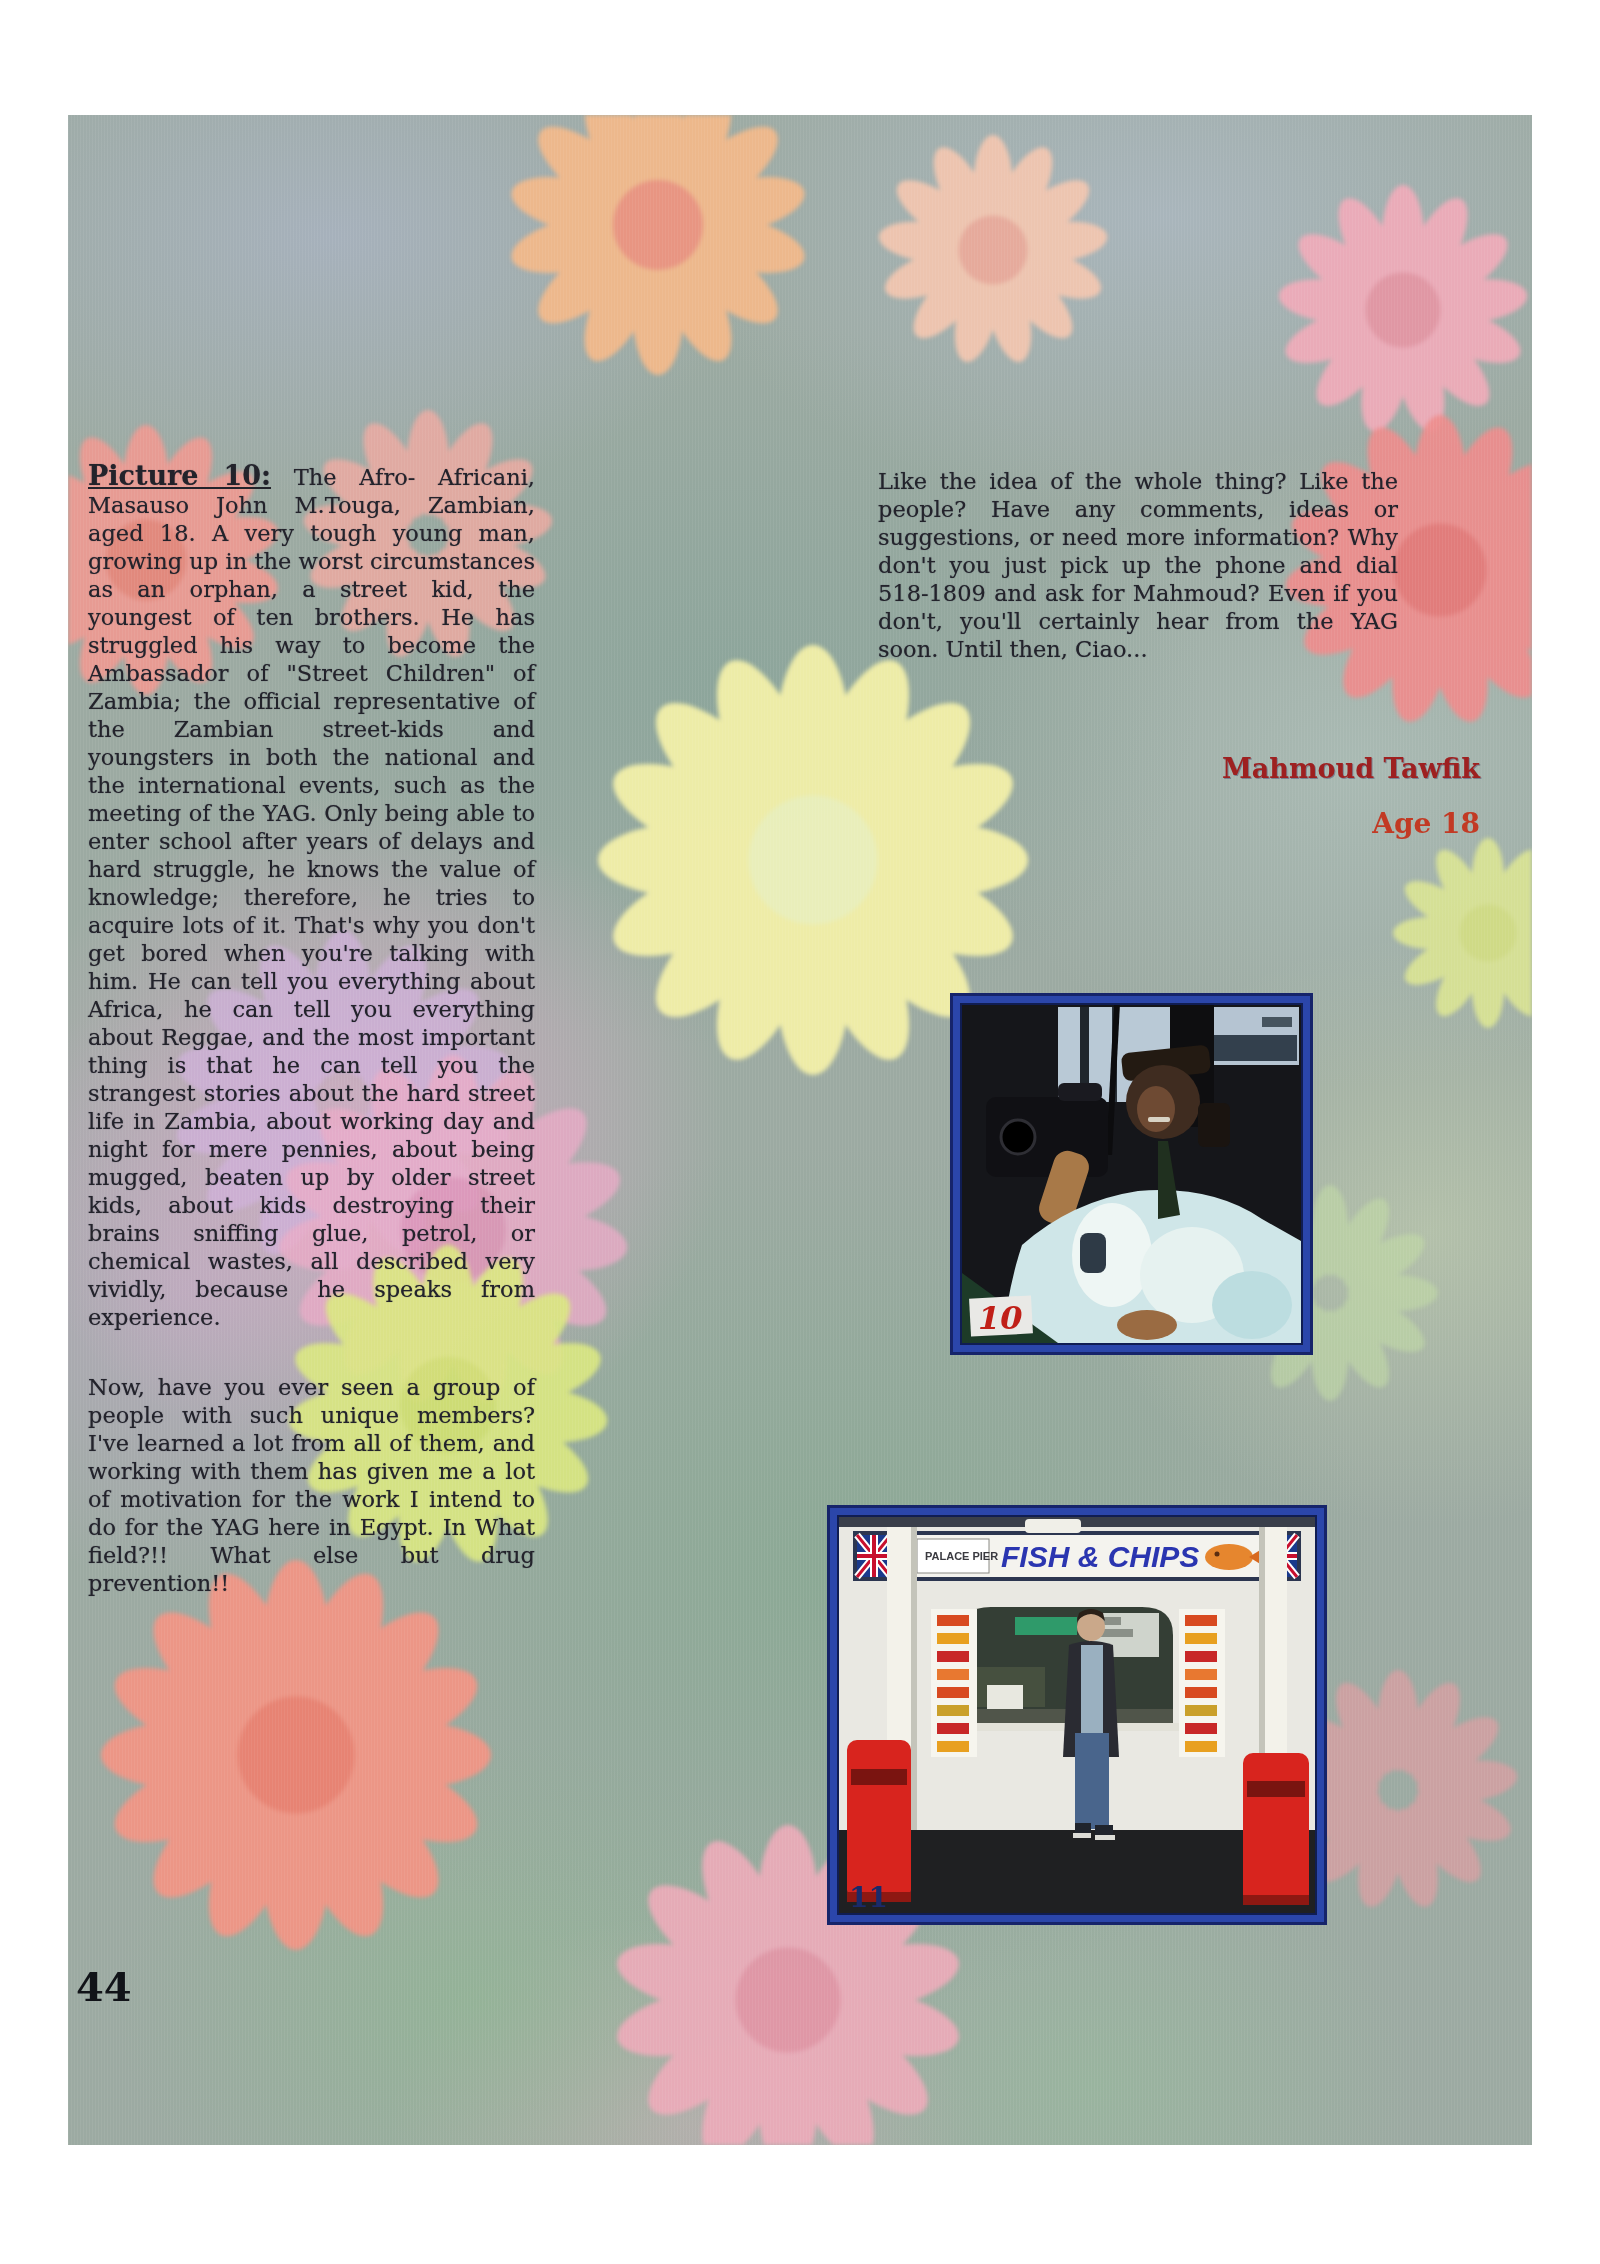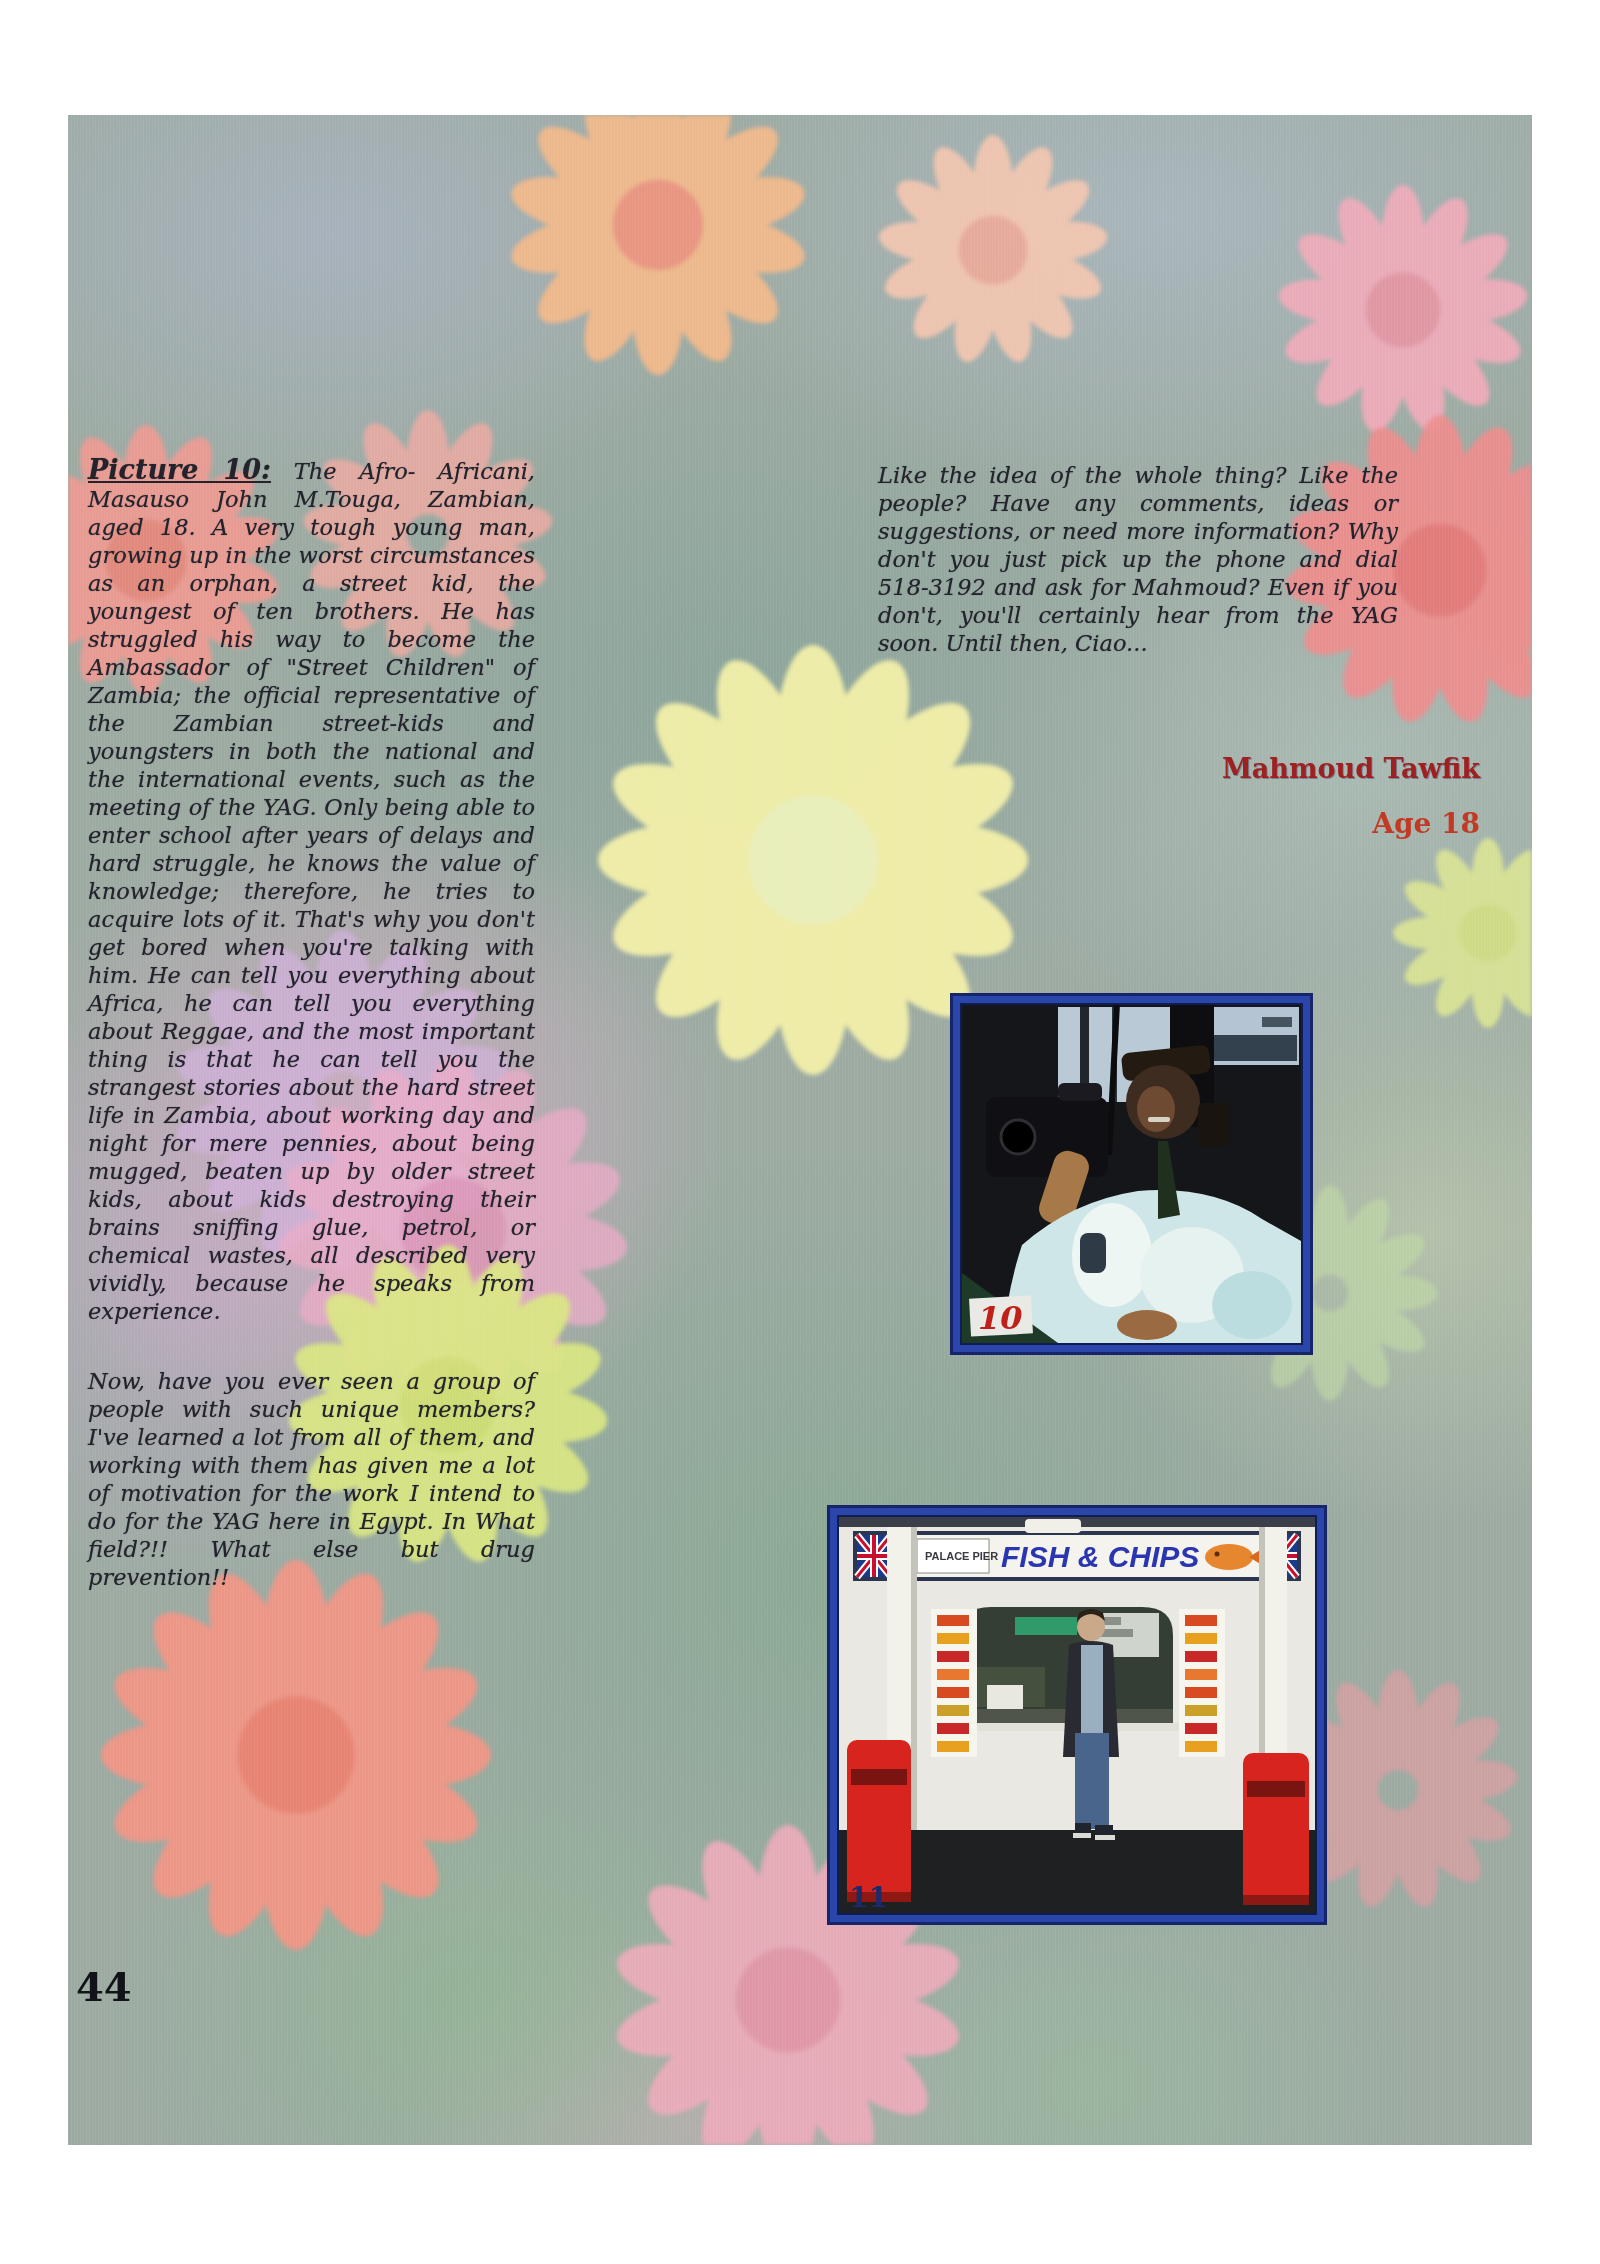--- a/index.html
+++ b/index.html
@@ -18,21 +18,21 @@
           radial-gradient(ellipse 500px 420px at 93% 55%, rgba(198,210,176,.55), transparent 70%),
           radial-gradient(ellipse 760px 600px at 52% 72%, rgba(128,168,140,.6),  transparent 72%),
           radial-gradient(ellipse 520px 380px at 28% 93%, rgba(140,185,142,.55), transparent 70%),
           radial-gradient(ellipse 460px 340px at 70% 97%, rgba(150,190,155,.5),  transparent 70%),
           radial-gradient(ellipse 420px 300px at 42% 99%, rgba(226,178,196,.4),  transparent 70%);}
   .page::after{content:"";position:absolute;inset:0;pointer-events:none;
         background-image:repeating-linear-gradient(90deg, rgba(255,255,255,.06) 0 1px, rgba(0,0,0,0) 1px 3px);}
   #flowers{position:absolute;left:0;top:0;width:1464px;height:2030px;filter:blur(2px);pointer-events:none;}
   .col{position:absolute;color:#23232b;font-size:22.5px;line-height:28px;text-align:justify;
        text-shadow:0 0 1px rgba(35,35,55,.55);z-index:4;}
-  .col p{margin:8px 0 42px 0;font-style:italic;}
+  .col p{margin:14px 0 42px 0;}
   .col-left{left:20px;top:333px;width:447px;}
   .col-right{left:810px;top:338px;width:520px;}
   .plabel{font-weight:bold;text-decoration:underline;font-size:27px;}
   .sig-name{position:absolute;right:52px;top:638px;color:#9e2020;font-size:27px;font-weight:bold;
             text-shadow:1px 1px 0 rgba(40,30,80,.35);z-index:4;text-align:right;}
   .sig-age{position:absolute;right:52px;top:692px;color:#c23a24;font-size:28px;font-weight:bold;z-index:4;}
   figure{margin:0;}
   .photo-frame{position:absolute;background:#2b46aa;box-shadow:0 0 0 3px #16246a inset;padding:12px;
                box-sizing:border-box;z-index:5;}
   .photo-10{left:882px;top:878px;width:363px;height:362px;}
@@ -302,21 +302,21 @@
           <ellipse cx="0" cy="-69.6" rx="20.400000000000002" ry="50.4" transform="rotate(332.3076923076923)" fill="#ec9ba2"></ellipse>
         </g>
     </svg>
 
     <div class="col col-left">
       <p><span class="plabel">Picture 10:</span> <span>The Afro- Africani, Masauso John M.Touga, Zambian, aged 18. A very tough young man, growing up in the worst circumstances as an orphan, a street kid, the youngest of ten brothers. He has struggled his way to become the Ambassador of "Street Children" of Zambia; the official representative of the Zambian street-kids and youngsters in both the national and the international events, such as the meeting of the YAG. Only being able to enter school after years of delays and hard struggle, he knows the value of knowledge; therefore, he tries to acquire lots of it. That's why you don't get bored when you're talking with him. He can tell you everything about Africa, he can tell you everything about Reggae, and the most important thing is that he can tell you the strangest stories about the hard street life in Zambia, about working day and night for mere pennies, about being mugged, beaten up by older street kids, about kids destroying their brains sniffing glue, petrol, or chemical wastes, all described very vividly, because he speaks from experience.</span></p>
       <p>Now, have you ever seen a group of people with such unique members? I've learned a lot from all of them, and working with them has given me a lot of motivation for the work I intend to do for the YAG here in Egypt. In What field?!! What else but drug prevention!!</p>
     </div>
 
     <div class="col col-right">
-      <p>Like the idea of the whole thing? Like the people? Have any comments, ideas or suggestions, or need more information? Why don't you just pick up the phone and dial 518-3192 and ask for Mahmoud? Even if you don't, you'll certainly hear from the YAG soon. Until then, Ciao...</p>
+      <p>Like the idea of the whole thing? Like the people? Have any comments, ideas or suggestions, or need more information? Why don't you just pick up the phone and dial 518-1809 and ask for Mahmoud? Even if you don't, you'll certainly hear from the YAG soon. Until then, Ciao...</p>
     </div>
 
     <div class="sig-name">Mahmoud Tawfik</div>
     <div class="sig-age">Age 18</div>
 
     <figure class="photo-frame photo-10">
       <svg width="339" height="338" viewBox="0 0 339 338">
         <rect x="0" y="0" width="339" height="338" fill="#15161a"></rect>
         <g>
           <rect x="96" y="2" width="138" height="95" fill="#b9c9d6"></rect>

